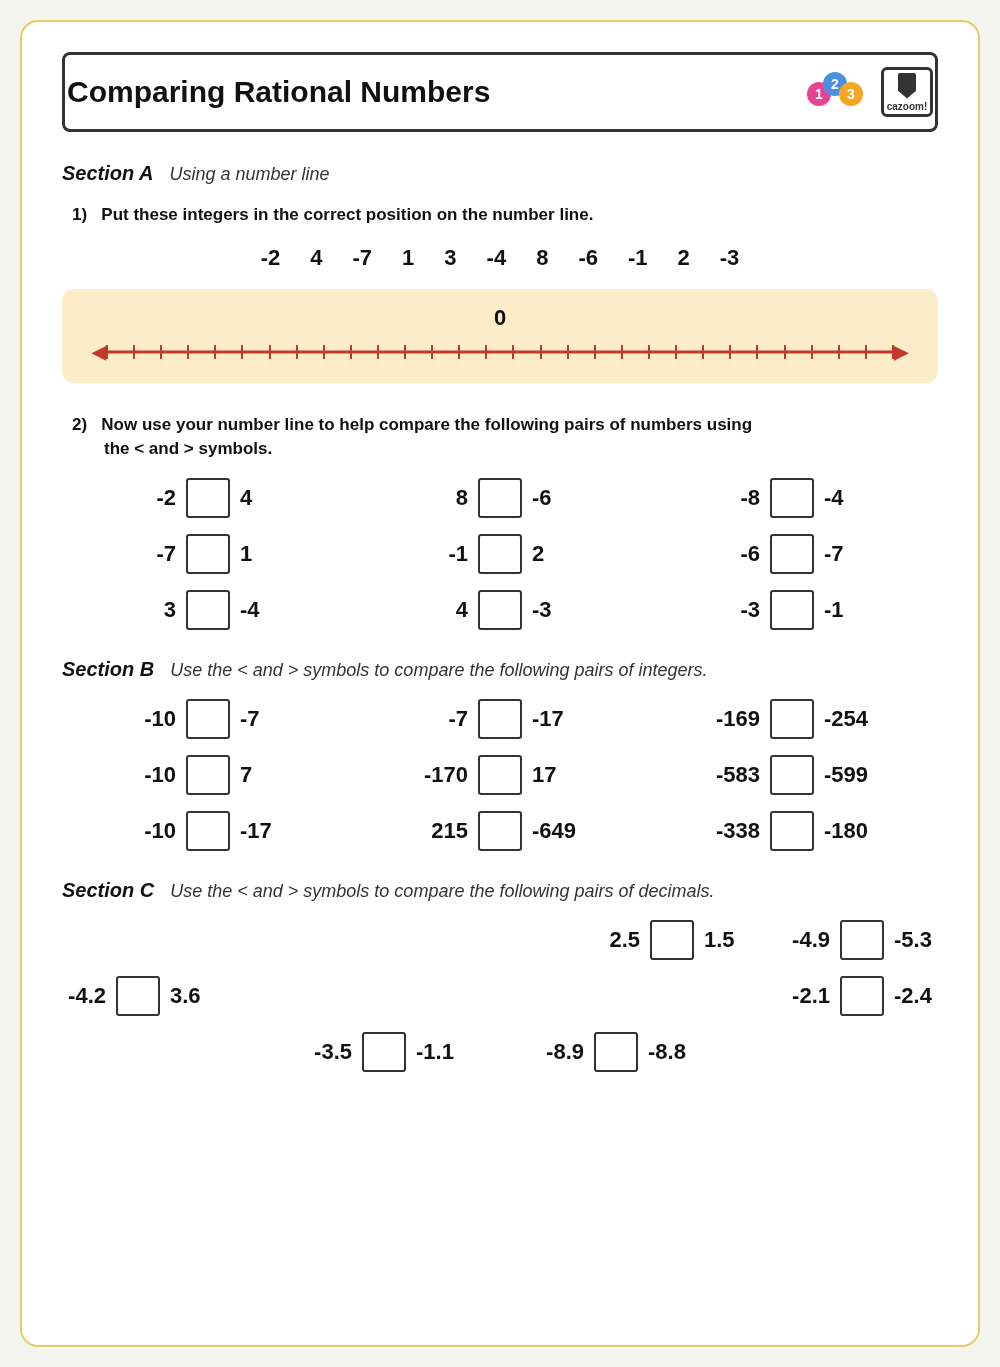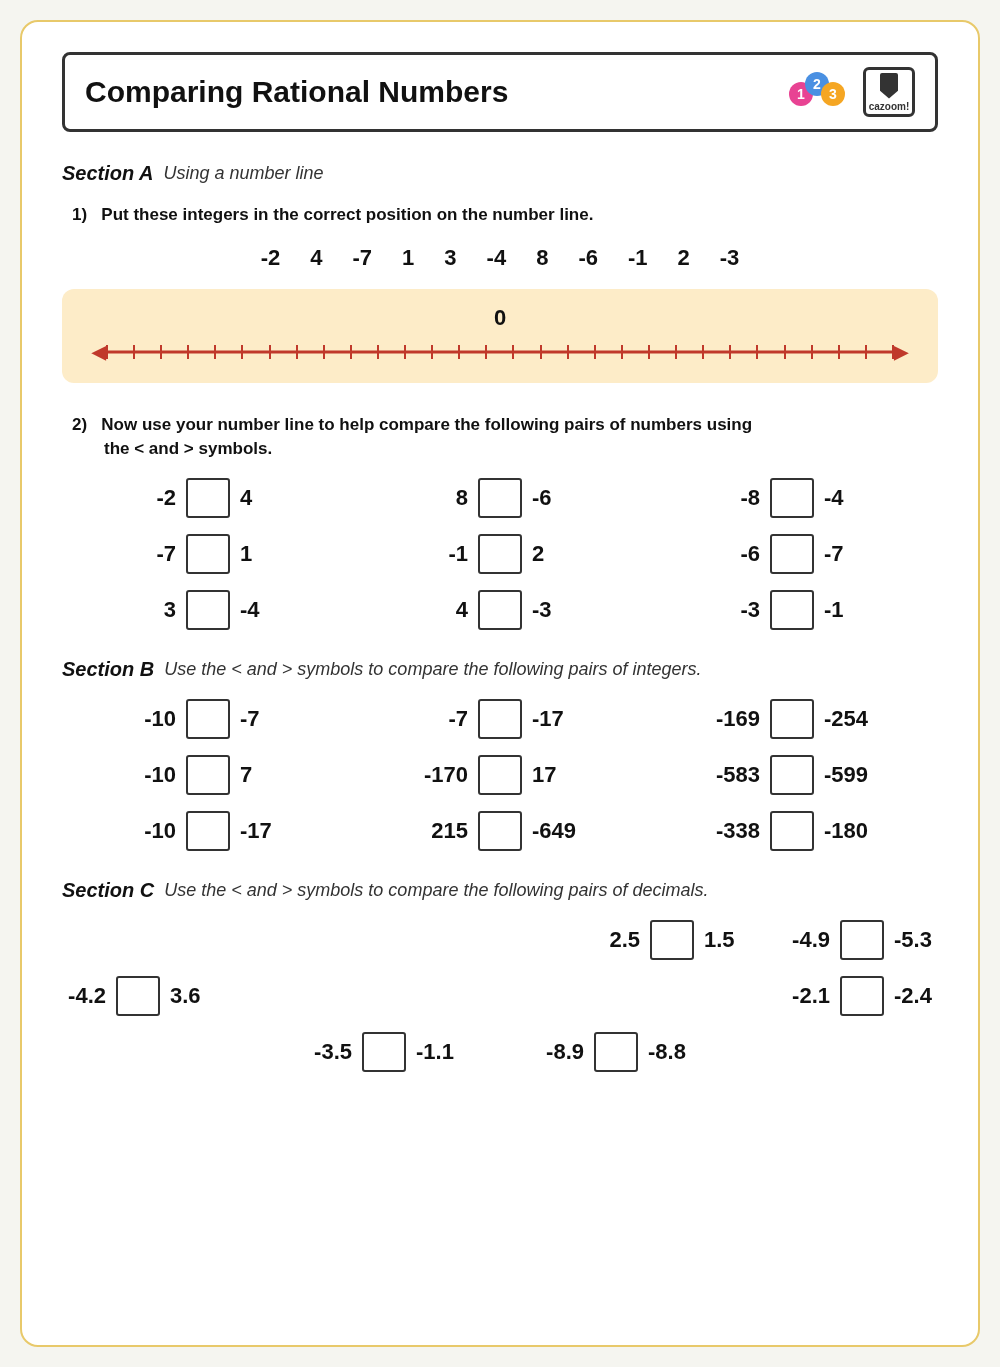--- a/index.html
+++ b/index.html
@@ -18,21 +18,21 @@
       border: 2px solid #e8c96a;
       padding: 30px 40px;
       position: relative;
     }
     .header {
       display: flex;
       align-items: center;
       justify-content: space-between;
       border: 3px solid #333;
       border-radius: 8px;
-      padding: 12px 20px;
+      padding: 12px 2px;
       margin-bottom: 30px;
     }
     .header-title {
       font-size: 30px;
       font-weight: 900;
       color: #111;
     }
     .header-logos {
       display: flex;
       align-items: center;
@@ -70,22 +70,22 @@
       display: flex;
       flex-direction: column;
       align-items: center;
       justify-content: center;
       font-size: 10px;
       font-weight: bold;
       color: #333;
     }
     .section-header {
       display: flex;
-      align-items: center;
-      gap: 10px;
+      align-items: flex-end;
+      gap: 16px;
       margin-bottom: 18px;
     }
     .section-label {
       font-size: 20px;
       font-weight: 900;
       font-style: italic;
       color: #111;
     }
     .section-desc {
       font-size: 18px;

